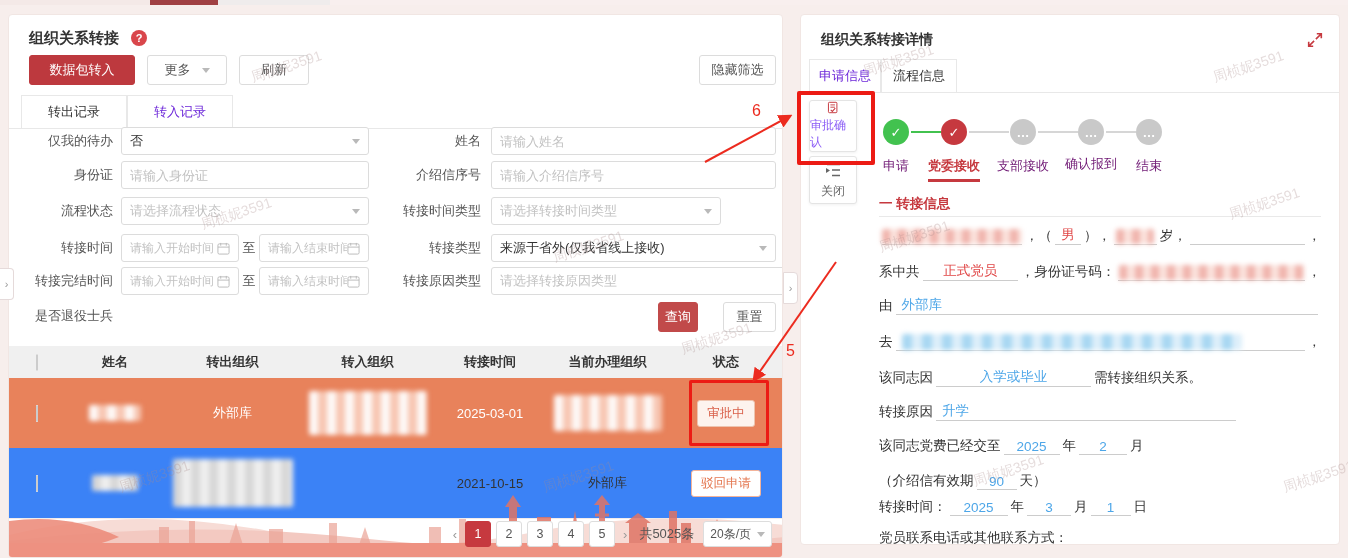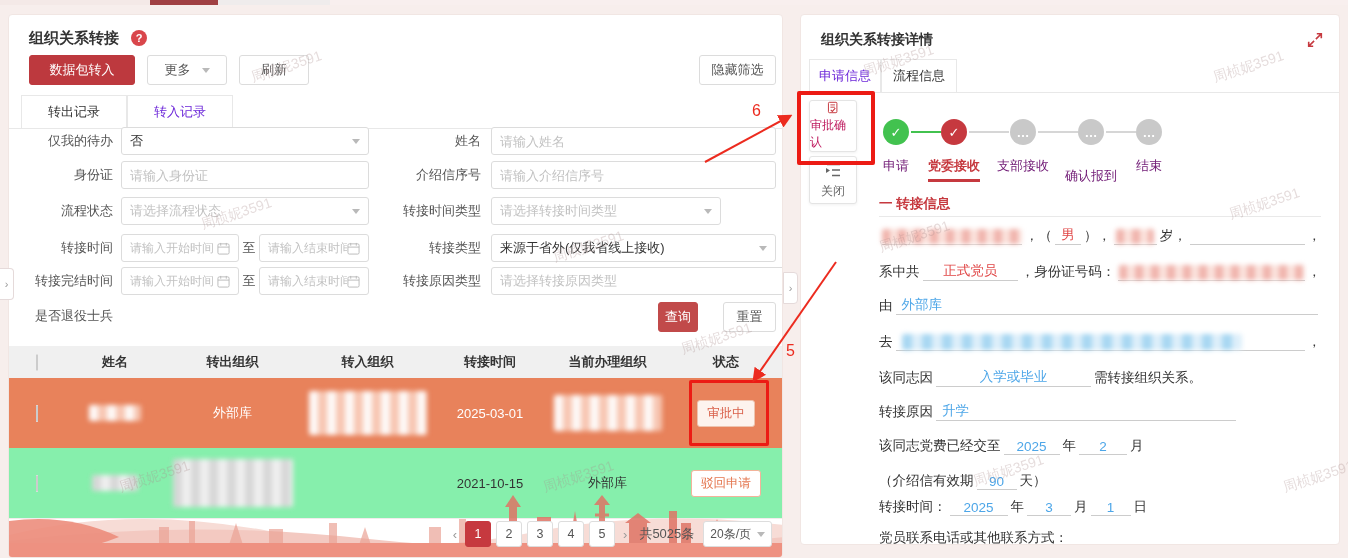--- a/index.html
+++ b/index.html
@@ -36,21 +36,21 @@
   .field input::placeholder{color:#c2c2c2}
   .ph{color:#c2c2c2;flex:1;overflow:hidden;white-space:nowrap}
   .val{color:#333;flex:1;overflow:hidden;white-space:nowrap}
   .caret{width:0;height:0;border-left:4px solid transparent;border-right:4px solid transparent;border-top:5px solid #b9b9b9;margin-left:6px;flex:none}
   .to{position:absolute;width:14px;text-align:center;height:28px;line-height:28px;color:#555}
 
   
   .trow{display:grid;grid-template-columns:56px 100px 135px 135px 110px 125px 1fr;align-items:center;text-align:center}
   #thead{position:absolute;left:0;right:0;top:331px;height:32px;background:#f0f0f0;font-weight:bold;color:#333}
   #trow1{position:absolute;left:0;right:0;top:363px;height:70px;background:#e8825b;color:#fff}
-  #trow2{position:absolute;left:0;right:0;top:433px;height:70px;background:#86efac;border-bottom:1px solid #f1ecec}
+  #trow2{position:absolute;left:0;right:0;top:433px;height:70px;background:#3b82f6;border-bottom:1px solid #f1ecec}
   .cb{width:15px;height:15px;border:1px solid #ccc;border-radius:2px;background:#fff;margin:0 auto;cursor:pointer}
   .badge{display:inline-block;padding:4px 9px;border-radius:3px;font-size:12.5px;background:#fdf3ee}
   .badge.approving{border:1px solid #eec3ae;color:#d9604a}
   .badge.rejected{background:#fff;border:1px solid #f3b39a;color:#e4764f}
 
   
   .rd{display:inline-block;filter:blur(2.5px);border-radius:2px;vertical-align:middle}
   .rd-pink{background:repeating-linear-gradient(90deg,#f0b3ab 0 8px,#fbe3de 8px 16px)}
   .rd-blue{background:repeating-linear-gradient(90deg,#a8d7f2 0 10px,#ddeffa 10px 20px)}
   .rd-white{background:repeating-linear-gradient(90deg,rgba(255,255,255,.95) 0 9px,rgba(250,215,200,.8) 9px 18px)}
@@ -304,21 +304,21 @@
   <div class="tab active rtab" style="left:8px;top:44px;width:72px">申请信息</div>
   <div class="tab rtab" style="left:80px;top:44px;width:76px">流程信息</div>
   <div class="tabline" style="top:77px"></div>
 
   <div class="action" style="left:8px;top:85px;height:52px">
     <svg width="20" height="20" viewBox="0 0 20 20">
       <rect x="3" y="2" width="13" height="16" rx="1.5" fill="none" stroke="#c6393f" stroke-width="1.5"></rect>
       <path d="M6 6h7M6 9.5h7" stroke="#c6393f" stroke-width="1.4"></path>
       <path d="M6.5 13.5l2.5 2.5 4.5-5" stroke="#c6393f" stroke-width="1.6" fill="none"></path>
     </svg>
-    <span class="alabel" style="color:#be185d">审批确认</span>
+    <span class="alabel" style="color:#8b5cf6">审批确认</span>
   </div>
   <div class="action" style="left:8px;top:141px;height:48px">
     <svg width="20" height="20" viewBox="0 0 20 20">
       <path d="M4 4.5h13M9 10h8M9 15.5h8" stroke="#666" stroke-width="1.6"></path>
       <path d="M3 8l4 2.5-4 2.5z" fill="#666"></path>
     </svg>
     <span class="alabel" style="color:#666">关闭</span>
   </div>
 
   <div class="conn done" style="left:110px;width:30px"></div>
@@ -326,21 +326,21 @@
   <div class="conn" style="left:237px;width:40px"></div>
   <div class="conn" style="left:305px;width:30px"></div>
   <div class="step-c" style="left:82px;top:104px;background:#42c24f">✓</div>
   <div class="step-c" style="left:140px;top:104px;background:#c6393f">✓</div>
   <div class="step-c" style="left:209px;top:104px;background:#c9c9c9">…</div>
   <div class="step-c" style="left:277px;top:104px;background:#c9c9c9">…</div>
   <div class="step-c" style="left:335px;top:104px;background:#c9c9c9">…</div>
   <div class="step-l" style="left:95px;top:142px">申请</div>
   <div class="step-l current" style="left:153px;top:142px">党委接收</div>
   <div class="step-l" style="left:222px;top:142px">支部接收</div>
-  <div class="step-l" style="left:290px;top:152px">确认报到</div>
+  <div class="step-l" style="left:290px;top:140px">确认报到</div>
   <div class="step-l" style="left:348px;top:142px">结束</div>
 
   <div class="sectitle" style="left:78px;top:180px">
     <span>一</span>
     <span>转接信息</span>
   </div>
   <div class="secline" style="left:78px;right:18px;top:201px"></div>
 
   <div class="fline" style="top:210px">
     <span class="u" style="width:170px">

